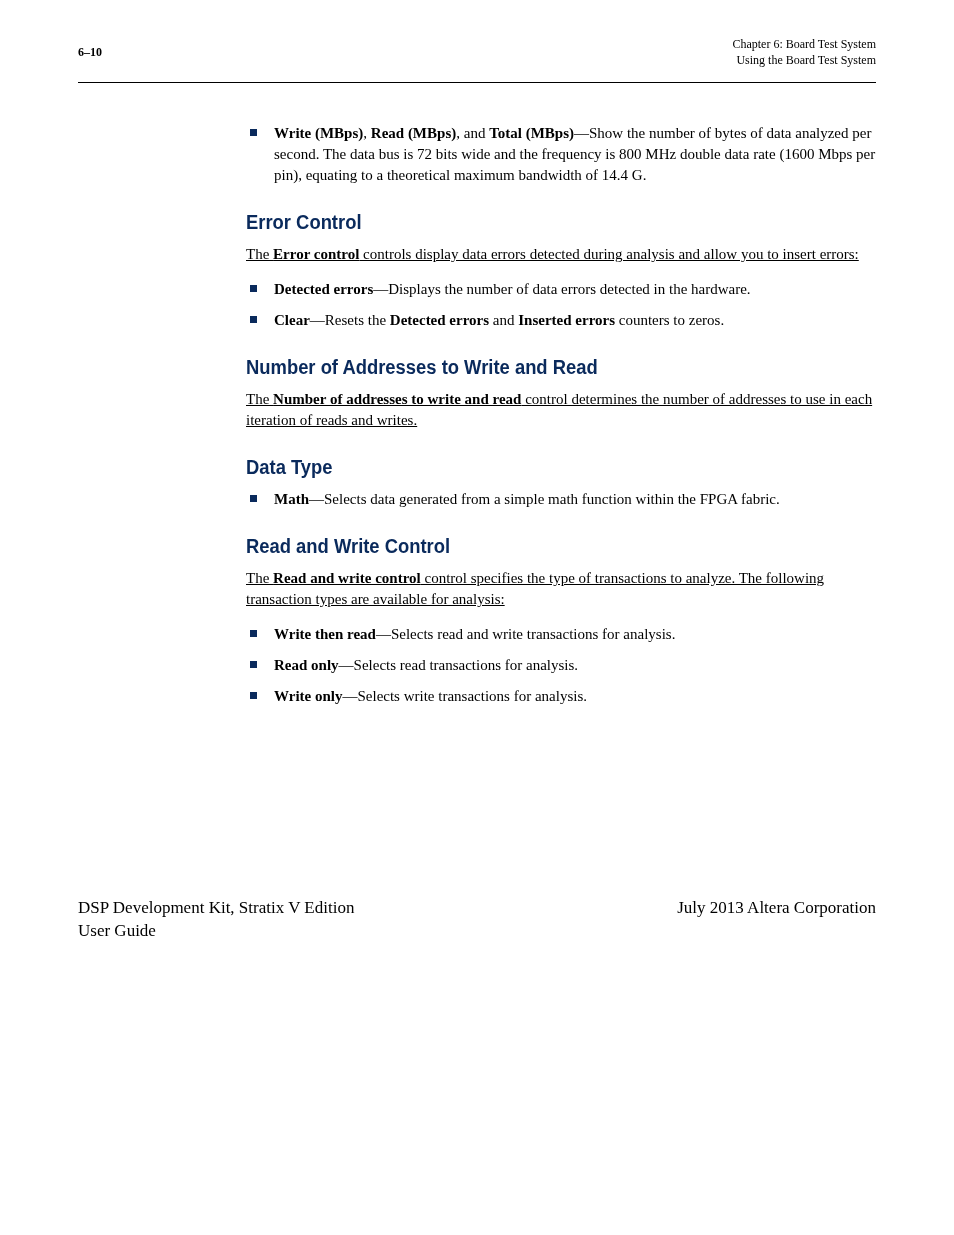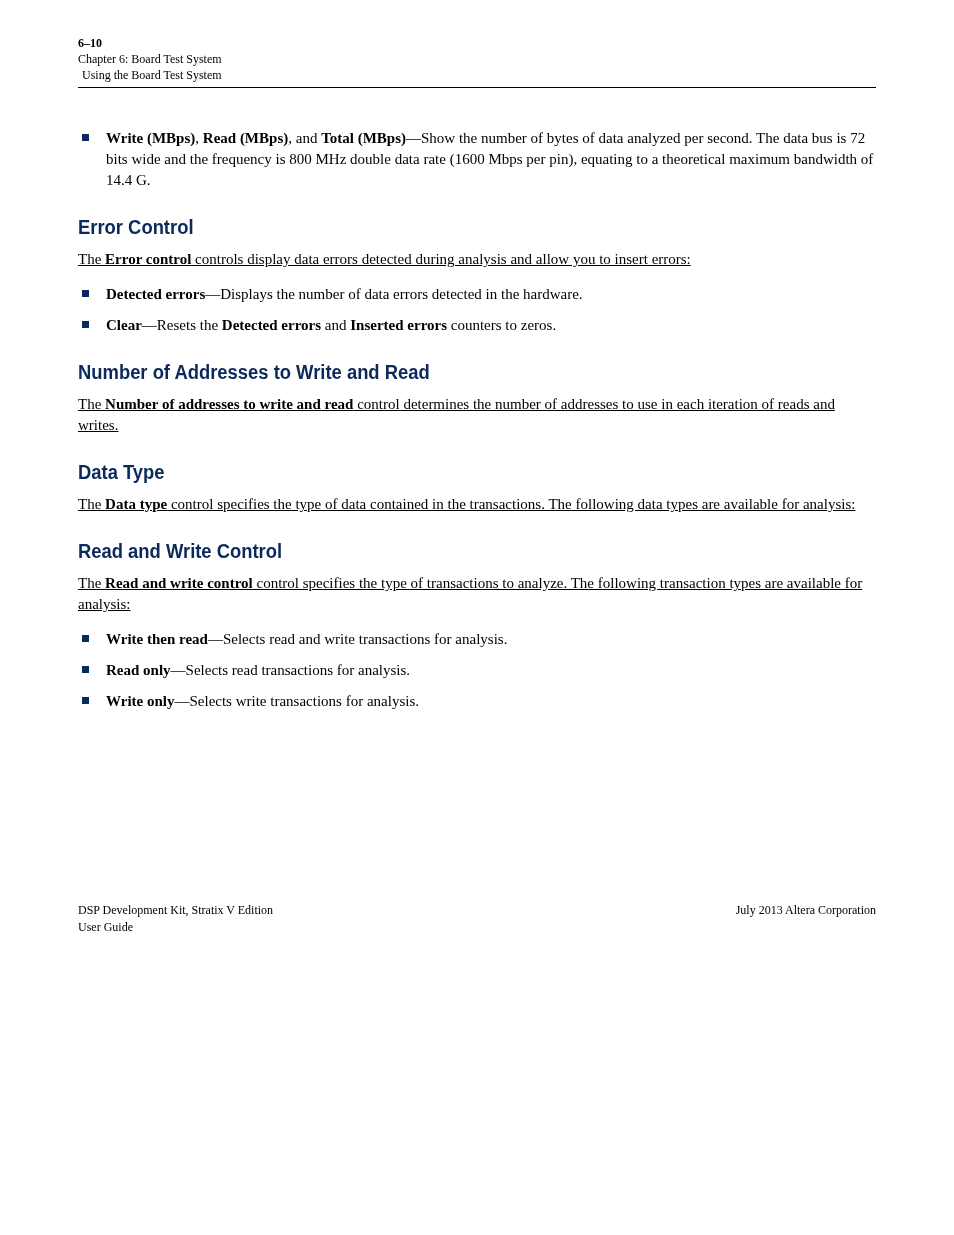--- a/index.html
+++ b/index.html
@@ -10,34 +10,34 @@
     color: #000;
     width: 954px;
   }
   .page {
     padding: 36px 78px 40px 78px;
     box-sizing: border-box;
   }
   .header-row {
     display: flex;
     justify-content: space-between;
-    align-items: flex-start;
+    align-items: center;
     font-size: 12px;
-    margin-bottom: 4px;
-    flex-direction: column;
+    margin-bottom: 14px;
   }
   .header-left { font-weight: bold; }
   .header-right { text-align: right; line-height: 1.35; }
   .header-right .line1 { font-weight: normal; }
   .rule {
     border: none;
     border-top: 1.5px solid #000;
     margin: 4px 0 40px 0;
   }
   .content {
+    margin-left: 168px;
     font-size: 15px;
     line-height: 1.4;
   }
   ul.bullets {
     list-style: none;
     padding: 0;
     margin: 0 0 18px 0;
   }
   ul.bullets li {
     position: relative;
@@ -61,21 +61,21 @@
     font-size: 20px;
     margin: 22px 0 8px 0;
     letter-spacing: 0;
     transform: scaleX(0.92);
     transform-origin: left;
   }
   p.para { margin: 0 0 14px 0; text-decoration: underline; }
   .footer {
     display: flex;
     justify-content: space-between;
-    font-size: 12px;
+    font-size: 17px;
     margin-top: 190px;
     line-height: 1.35;
   }
   .footer-right { text-align: right; font-family: Liberation Serif, serif; }
 </style>
 </head>
 <body>
 
 <div class="page">
   <div class="header-row">
@@ -103,24 +103,22 @@
       <li><b>Detected errors</b><span>—Displays the number of data errors detected in the hardware.</span></li>
       <li><b>Clear</b><span>—Resets the </span><b>Detected errors</b><span> and </span><b>Inserted errors</b><span> counters to zeros.</span></li>
     </ul>
 
     <h2 class="section">Number of Addresses to Write and Read</h2>
     <p class="para">
       <span>The </span><b>Number of addresses to write and read</b><span> control determines the number of addresses to use in each iteration of reads and writes.</span>
     </p>
 
     <h2 class="section">Data Type</h2>
-    <p class="para">
-      <span>The </span><b>Data type</b><span> control specifies the type of data contained in the transactions. The following data types are available for analysis:</span>
-    </p>
     <ul class="bullets">
+      <li><b>Math</b><span>—Selects data generated from a simple math function within the FPGA fabric.</span></li>
     </ul>
 
     <h2 class="section">Read and Write Control</h2>
     <p class="para">
       <span>The </span><b>Read and write control</b><span> control specifies the type of transactions to analyze. The following transaction types are available for analysis:</span>
     </p>
     <ul class="bullets">
       <li><b>Write then read</b><span>—Selects read and write transactions for analysis.</span></li>
       <li><b>Read only</b><span>—Selects read transactions for analysis.</span></li>
       <li><b>Write only</b><span>—Selects write transactions for analysis.</span></li>

